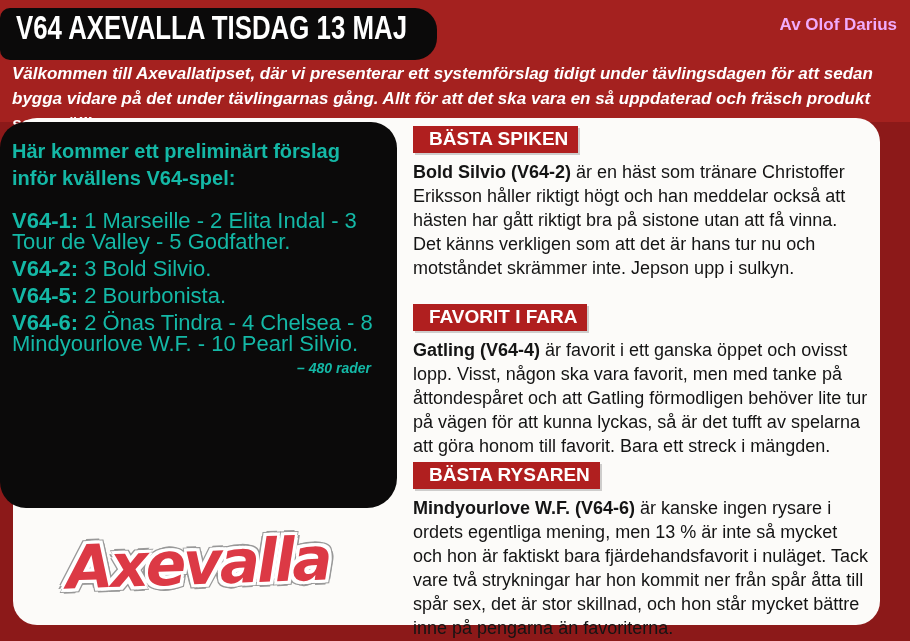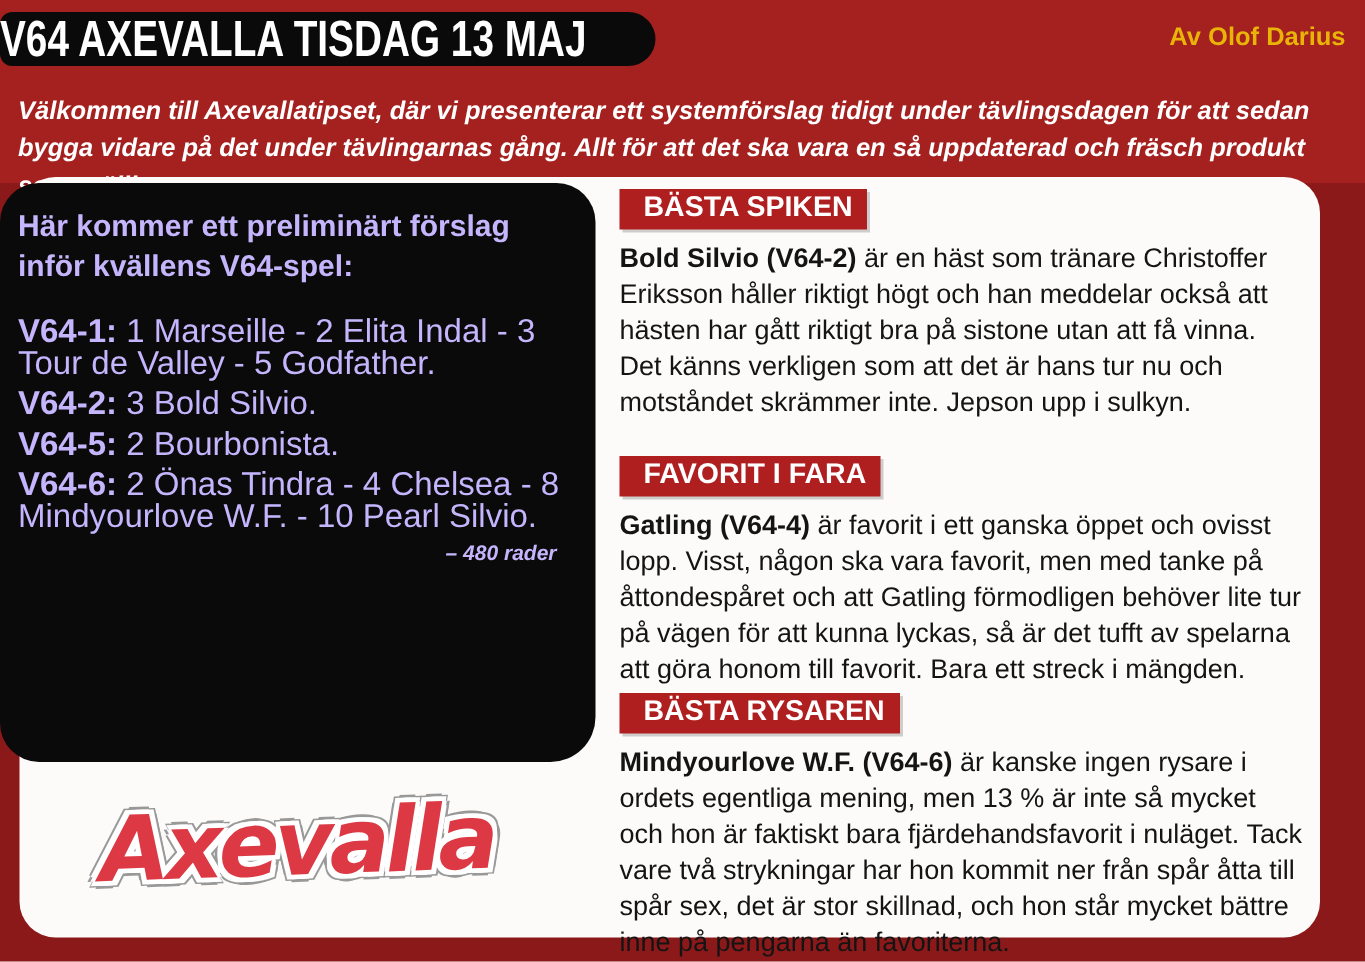--- a/index.html
+++ b/index.html
@@ -19,52 +19,53 @@
     overflow:hidden;
   }
   .page{position:absolute;inset:0;}
   
   .top-band{
     position:absolute;left:0;top:0;width:910px;height:122px;
     background:var(--background-top);
   }
   
   .title-box{
-    position:absolute;left:0;top:8px;width:437px;height:36px;
+    position:absolute;left:0;top:8px;width:437px;height:52px;
     background:var(--box-black);
     border-radius:10px 22px 22px 10px;
-    display:flex;align-items:center;
+    display:flex;align-items:flex-start;
+    padding-left:16px;
     overflow:visible;
   }
   .title-text{
     color:#fff;font-weight:bold;font-size:34px;letter-spacing:0px;
     white-space:nowrap;
     transform:scaleX(0.76);transform-origin:left center;
   }
   .byline{
     position:absolute;top:15px;right:13px;
-    color:#eab308;font-weight:bold;font-size:17px;
+    color:#f0abfc;font-weight:bold;font-size:17px;
   }
   .intro{
     position:absolute;left:12px;top:61px;width:888px;
     color:#fff;font-weight:bold;font-style:italic;
     font-size:17px;line-height:25px;
   }
   
   .panel{
     position:absolute;left:13px;top:118px;width:867px;height:507px;
     background:var(--panel-white);
     border-radius:24px;
   }
   
   .tips-box{
     position:absolute;left:0;top:122px;width:397px;height:386px;
     background:var(--box-black);
     border-radius:26px 26px 30px 26px;
-    color:#c4b5fd;
+    color:#14b8a6;
     padding:16px 16px 12px 12px;
   }
   .tips-heading{
     font-size:20px;font-weight:bold;line-height:27px;
     margin-bottom:18px;
   }
   .tips-row{font-size:22px;line-height:21px;margin-bottom:6px;}
   .tips-row strong{font-weight:bold;}
   .tips-total{
     text-align:right;font-weight:bold;font-style:italic;

